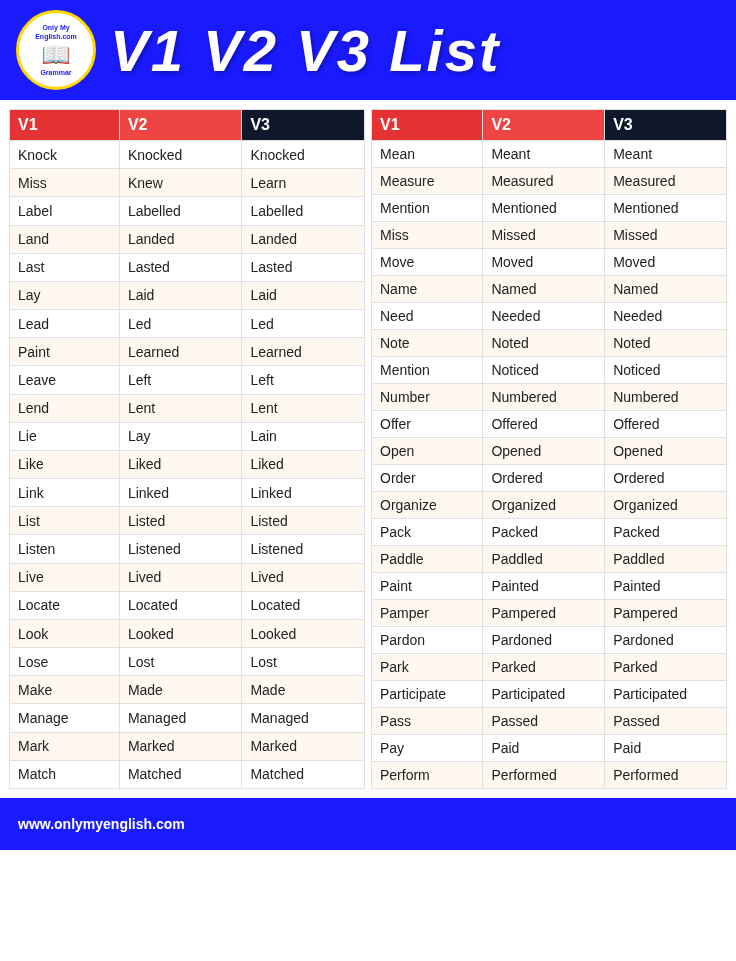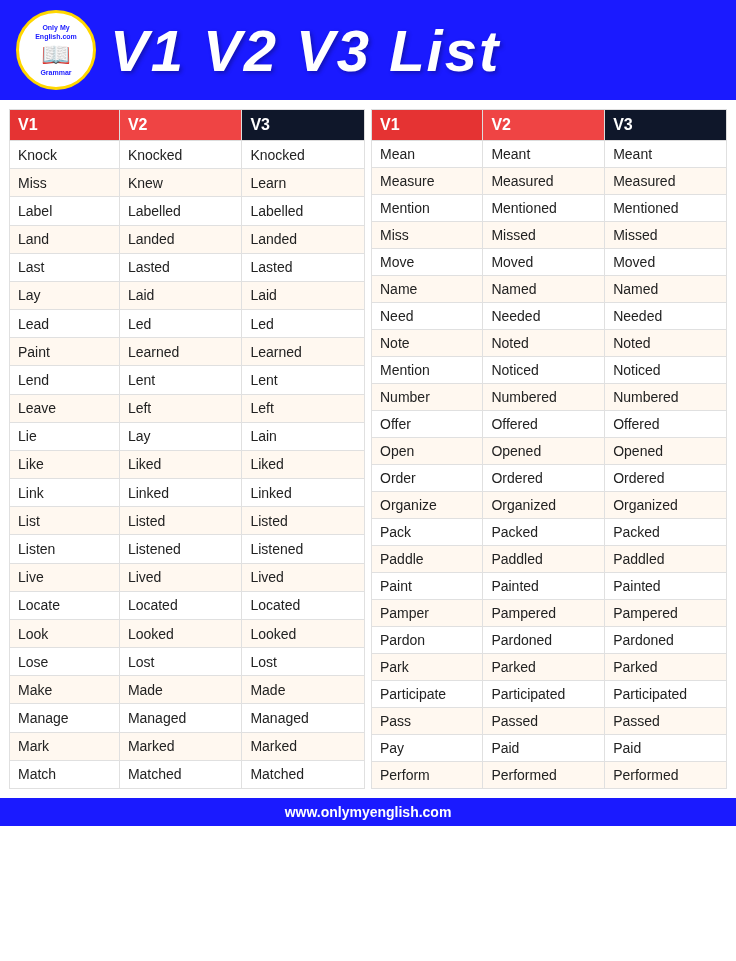--- a/index.html
+++ b/index.html
@@ -98,22 +98,21 @@
     }
 
     .divider {
       width: 6px;
       background: #fff;
     }
 
     
     .footer {
       background: #1a1aff;
-      text-align: center;
-      padding: 6px;
+      padding: 18px;
       color: #fff;
       font-size: 14px;
       font-weight: bold;
     }
   </style>
 </head>
 <body>
 
 <div class="header">
   <div class="logo-circle">
@@ -169,28 +168,28 @@
           <td>Lead</td>
           <td>Led</td>
           <td>Led</td>
         </tr>
         <tr>
           <td>Paint</td>
           <td>Learned</td>
           <td>Learned</td>
         </tr>
         <tr>
+          <td>Leave</td>
+          <td>Left</td>
+          <td>Left</td>
+        </tr>
+        <tr>
           <td>Lend</td>
           <td>Lent</td>
           <td>Lent</td>
-        </tr>
-        <tr>
-          <td>Leave</td>
-          <td>Left</td>
-          <td>Left</td>
         </tr>
         <tr>
           <td>Lie</td>
           <td>Lay</td>
           <td>Lain</td>
         </tr>
         <tr>
           <td>Like</td>
           <td>Liked</td>
           <td>Liked</td>

